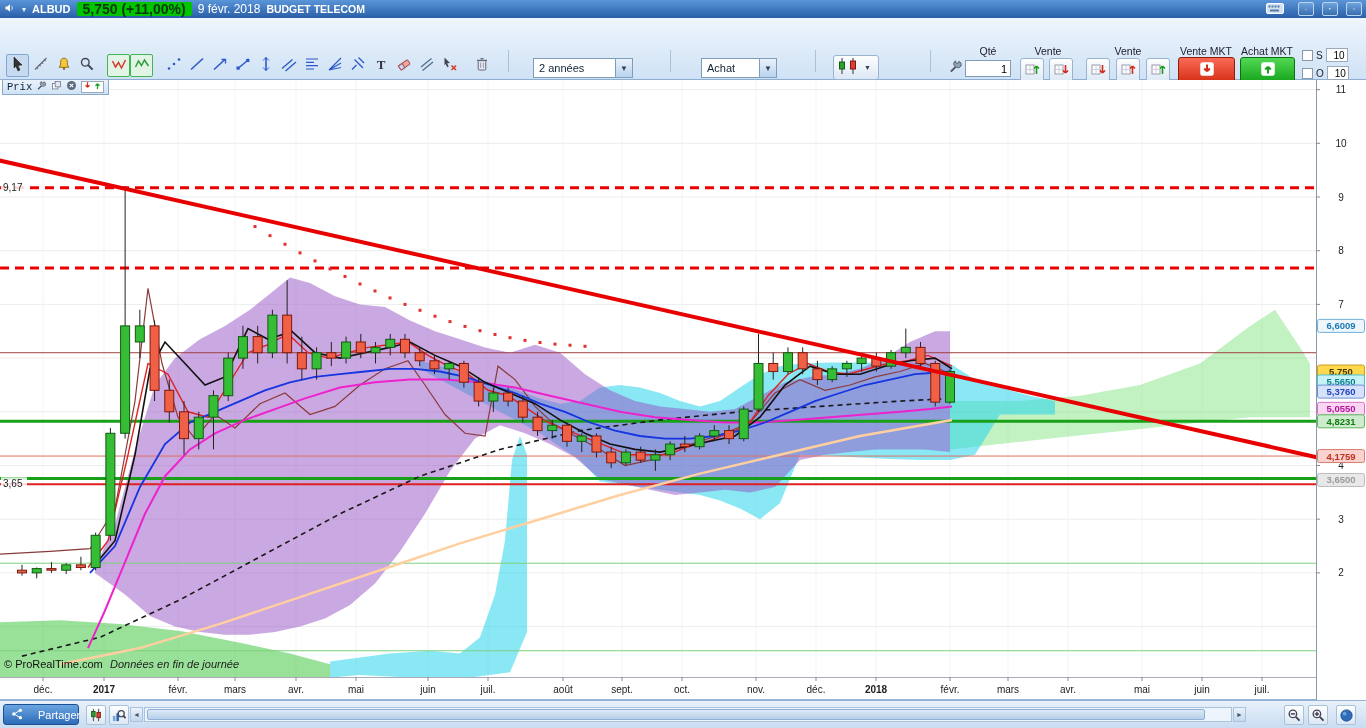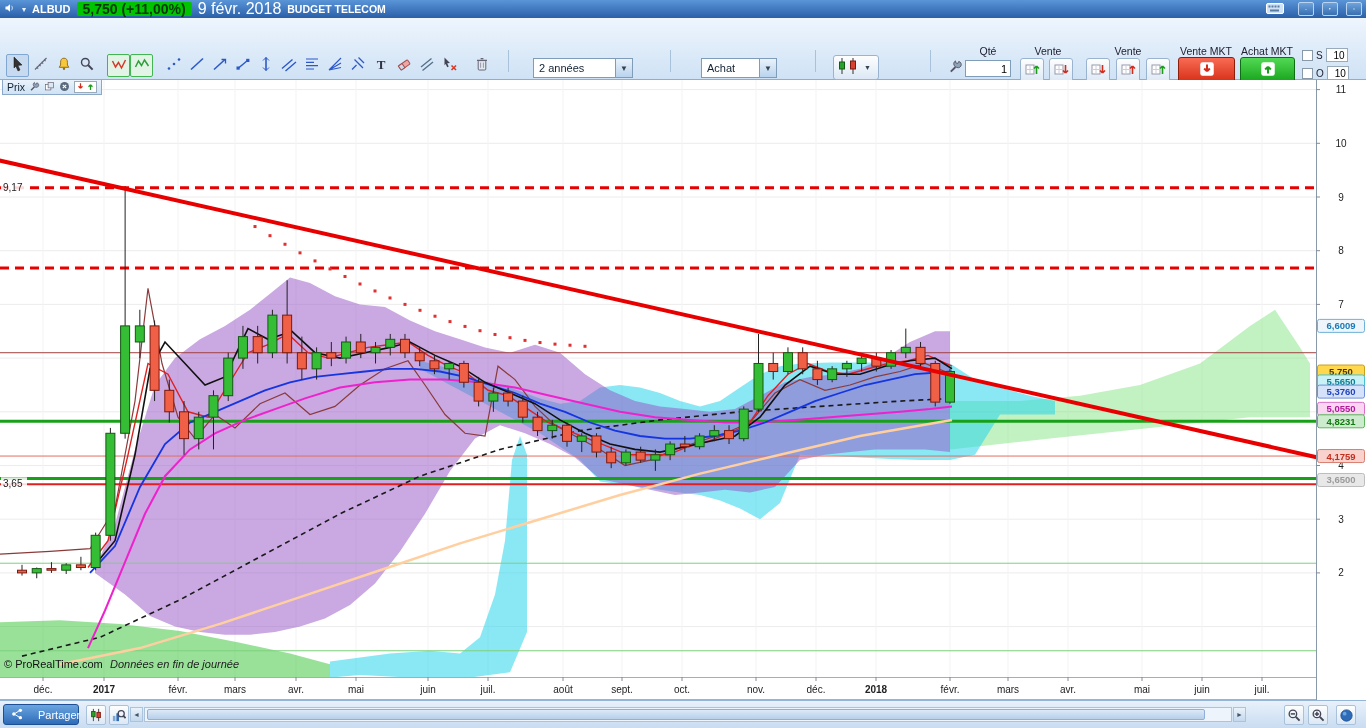--- a/index.html
+++ b/index.html
@@ -5,21 +5,21 @@
   html,body{margin:0;padding:0;width:1366px;height:728px;overflow:hidden;
     font-family:"Liberation Sans",sans-serif;background:#cfe0f2;}
   *{box-sizing:border-box;}
   
   .titlebar{height:18px;background:linear-gradient(#5a95d8,#2a5fa8);display:flex;
     align-items:center;padding:0 4px;color:#fff;font-size:11px;gap:6px;}
   .tb-caret{font-size:8px;color:#e8f2ff;}
   .tb-symbol{font-weight:bold;}
   .tb-badge{background:#00c400;color:#053708;font-weight:bold;font-size:14px;
     padding:0 6px;border-radius:2px;line-height:14px;}
-  .tb-date{font-size:16px;}
+  .tb-date{font-size:12px;}
   .tb-name{font-weight:bold;font-size:10.5px;}
   .tb-spacer{flex:1;}
   .winbtn{width:16px;height:14px;background:linear-gradient(#6ea3dc,#3a6fb0);
     border:1px solid #b8d4f0;border-radius:2px;display:flex;align-items:center;
     justify-content:center;margin-left:2px;}
   
   .toolbar{position:relative;height:62px;background:linear-gradient(#eef5fd,#cfe2f5);
     border-bottom:1px solid #8fadd0;}
   .tools{position:absolute;left:6px;top:36px;display:flex;align-items:center;}
   .tbtn{width:23px;height:23px;border:1px solid transparent;border-radius:2px;
@@ -48,21 +48,21 @@
   .wrenchbtn{position:absolute;left:944px;top:37px;width:22px;height:25px;background:transparent;
     border:none;display:flex;align-items:center;justify-content:center;padding:0;}
   .ctype{position:absolute;left:833px;top:37px;width:46px;height:25px;display:flex;align-items:center;
     background:linear-gradient(#fdfefe,#dce8f5);border:1px solid #9ab4d0;border-radius:3px;padding:0 2px;}
   .vsep{position:absolute;top:32px;height:22px;width:1px;background:#a8c2dc;}
   
   .chart-wrap{position:relative;height:620px;background:#fff;}
   #chart-svg{display:block;}
   .prix-tab{position:absolute;left:2px;top:0;height:15px;display:flex;align-items:center;gap:4px;
     padding:0 4px;background:linear-gradient(#eaf3fc,#cfe2f4);border:1px solid #8aa8c8;border-top:none;
-    font-size:10.5px;color:#123;}
+    font-size:10.5px;color:#123;font-family:Liberation Mono, monospace;}
   .chip{display:flex;align-items:center;background:#fff;border:1px solid #9ab;height:12px;padding:0 1px;gap:1px;}
   
   .bottombar{position:relative;height:28px;background:linear-gradient(#e8f1fb,#c9dcf1);
     border-top:1px solid #96b4d6;}
   .share-btn{position:absolute;left:3px;top:3px;height:21px;width:76px;display:flex;align-items:center;
     gap:14px;padding:0 7px;background:linear-gradient(#6aa5e0,#2f6cb8);border:1px solid #1d4f94;
     border-radius:3px;color:#fff;font-size:11px;}
   .minibtn{position:absolute;top:4px;width:20px;height:20px;background:linear-gradient(#fdfefe,#dce8f5);
     border:1px solid #a9c2dc;border-radius:2px;display:flex;align-items:center;justify-content:center;padding:0;}
   .hscroll{position:absolute;left:144px;top:6px;width:1088px;height:15px;background:#eef4fb;

